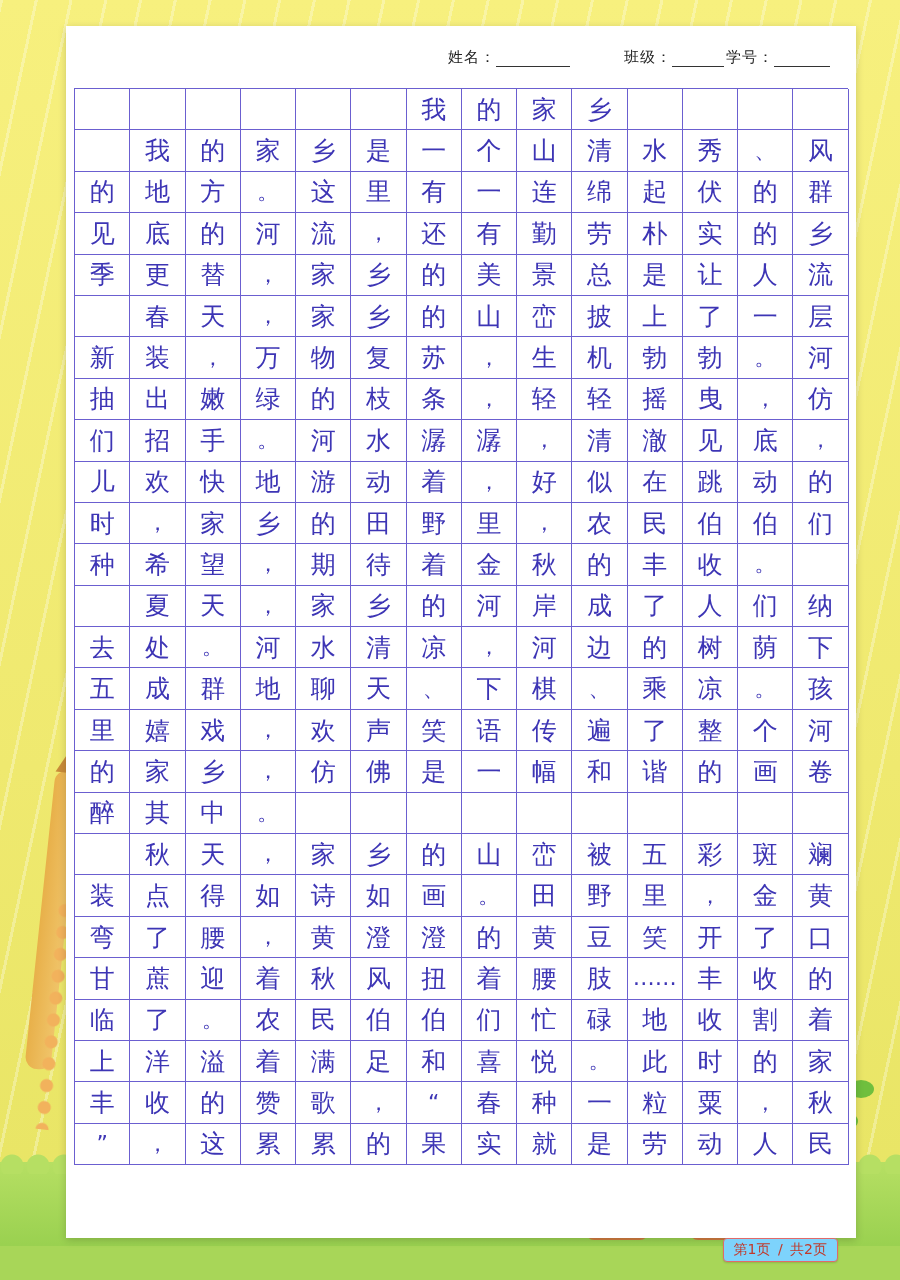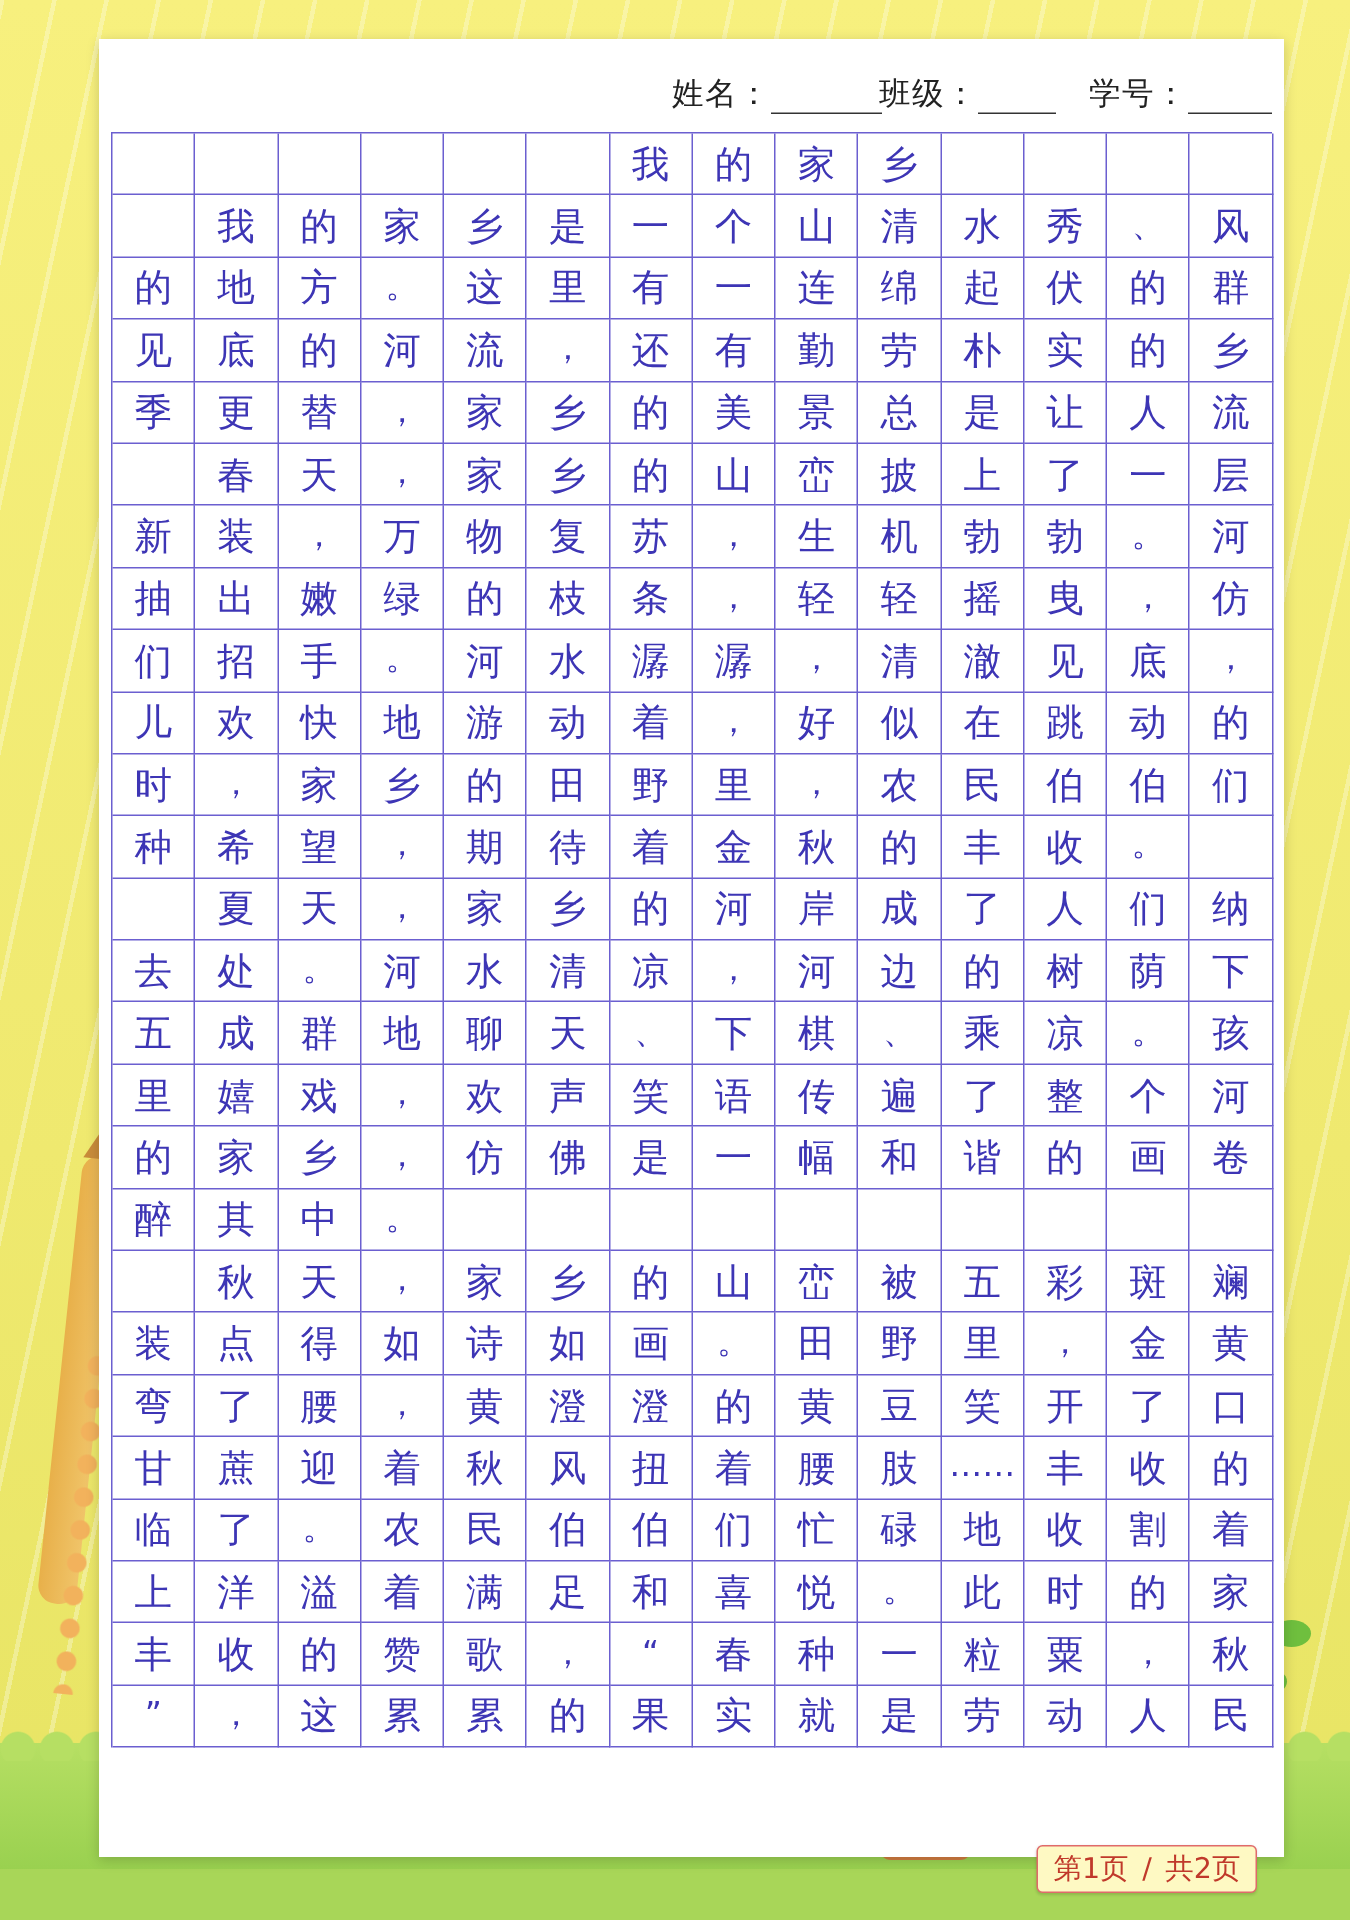--- a/index.html
+++ b/index.html
@@ -56,28 +56,28 @@
   
   .paper{
     position:absolute;left:66px;top:26px;width:790px;height:1212px;
     background:#ffffff;
     box-shadow:0 2px 8px rgba(0,0,0,0.18);
   }
   .paper-inner{position:absolute;left:0;top:0;right:0;bottom:0;}
   
   .head{
     position:absolute;left:0;top:22px;width:790px;height:28px;
-    font-size:21px;color:#222;
+    font-size:15px;color:#222;
   }
   .head .fld{position:absolute;white-space:nowrap;}
   .head .lbl{letter-spacing:1px;}
   .head .ul{display:inline-block;border-bottom:1.3px solid #333;vertical-align:bottom;height:15px;}
   .f-name{left:382px;}
   .f-name .ul{width:74px;}
-  .f-class{left:520px;text-align:right;}
+  .f-class{left:558px;text-align:right;}
   .f-class .ul{width:52px;}
   .f-no{left:660px;text-align:right;}
   .f-no .ul{width:56px;}
   
   .grid{
     position:absolute;left:8px;top:62px;
     width:774px;
     border-top:1.6px solid #6b5fd0;
     border-left:1.6px solid #6b5fd0;
     box-sizing:border-box;
@@ -93,22 +93,22 @@
     font-family:"DejaVu Sans","Liberation Sans",sans-serif;
     font-size:25px;
     color:#3d35b5;
     line-height:1;
     user-select:none;
   }
   .cell.punct{font-size:22px;}
   
   .pagebadge{
     position:absolute;right:18px;bottom:-24px;
-    background:#fef9c3;border:1.5px solid #e06a6a;border-radius:4px;
-    padding:2px 10px;font-size:19px;color:#c0392b;white-space:nowrap;
+    background:#7dd3fc;border:1.5px solid #e06a6a;border-radius:4px;
+    padding:2px 10px;font-size:14px;color:#c0392b;white-space:nowrap;
     box-shadow:0 1px 2px rgba(0,0,0,.15);
   }
   .pagebadge .sep{color:#c0392b;margin:0 3px;}
 </style>
 </head>
 <body>
 
 <div class="bg"></div>
 <div class="grass"></div>
 <div class="dirt"></div>

